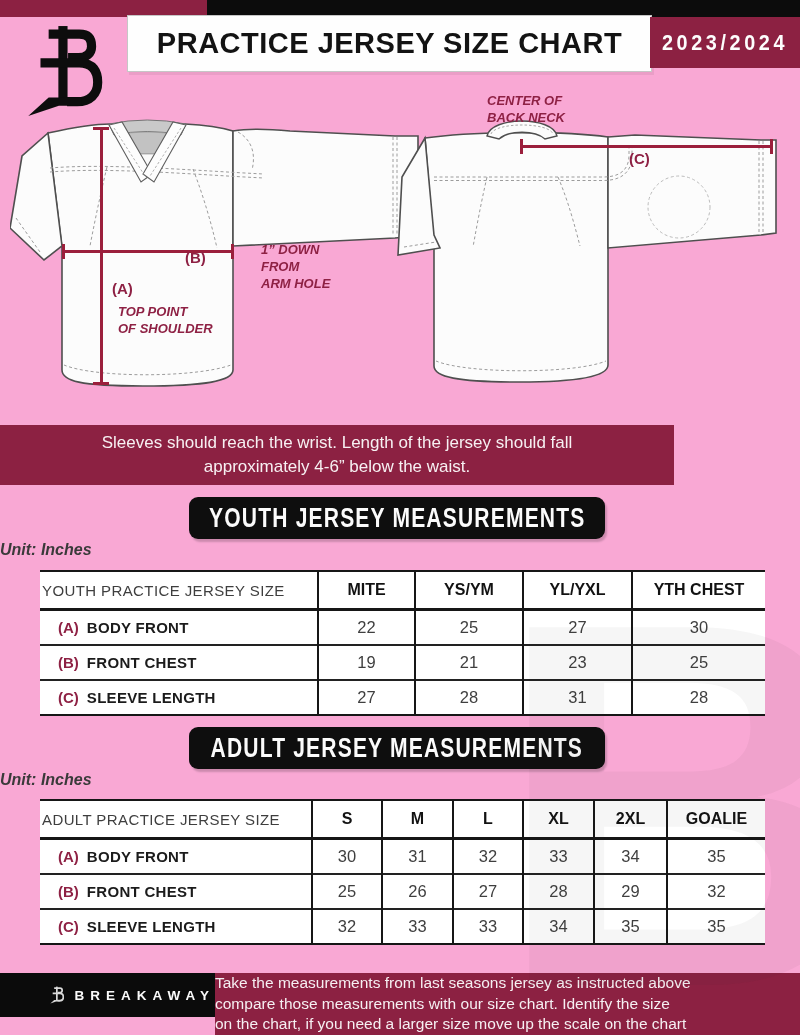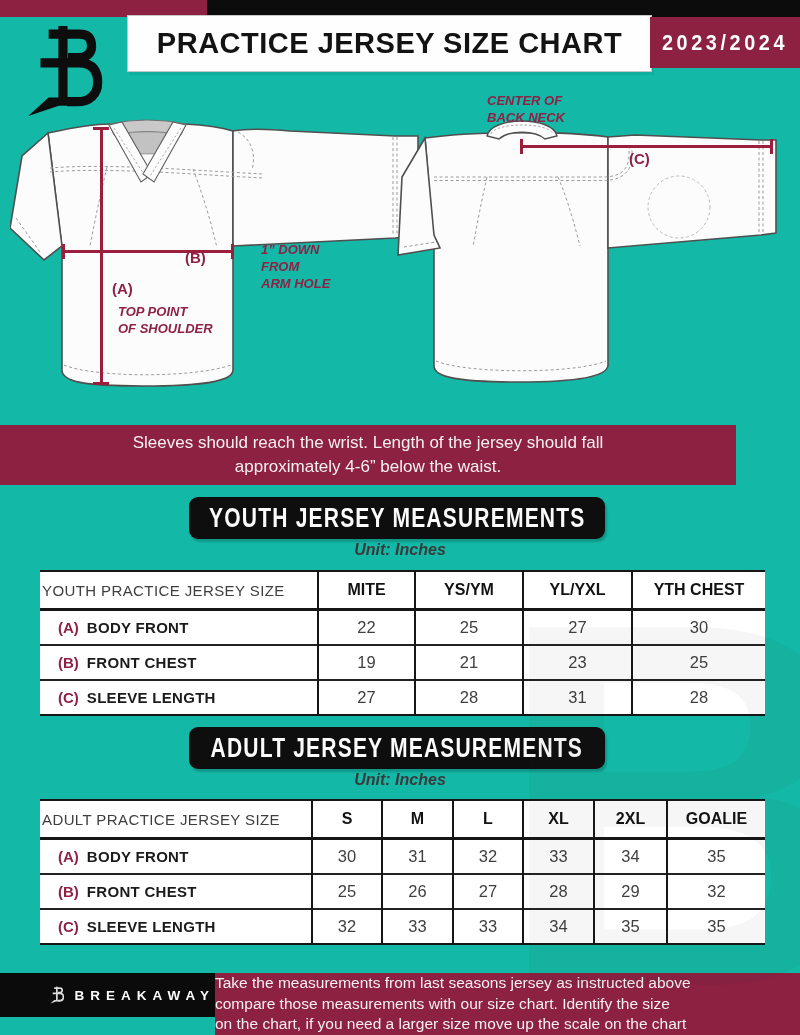--- a/index.html
+++ b/index.html
@@ -1,45 +1,45 @@
 <!DOCTYPE html>
 <html><head>
 <meta charset="utf-8">
 <style>
   html,body{margin:0;padding:0;}
   body{font-family:"Liberation Sans", sans-serif;}
-  .page{position:relative;width:800px;height:1035px;background:#14b8a6;overflow:hidden;}
+  .page{position:relative;width:800px;height:1035px;background:#f9a8d4;overflow:hidden;}
   .abs{position:absolute;}
 
   
   .topband-black{left:0;top:0;width:800px;height:17px;background:#0C0C0C;}
   .topband-maroon{left:0;top:0;width:207px;height:17px;background:#8C2142;}
   .title-box{left:127px;top:15px;width:523px;height:55px;background:#FEFEFE;border:1px solid #C6C6C6;
              display:flex;align-items:center;justify-content:center;box-shadow:2px 3px 0 rgba(0,0,0,0.06);}
   .title-box span{font-size:29px;font-weight:800;letter-spacing:.5px;color:#131313;white-space:nowrap;}
   .season-box{left:650px;top:17px;width:150px;height:51px;background:#8C2142;display:flex;align-items:center;justify-content:center;}
   .season-box span{display:inline-block;transform:scaleX(.9);font-size:22px;font-weight:700;color:#FDFDFD;letter-spacing:4px;white-space:nowrap;}
 
   
   .mlabel{color:#8E2144;font-weight:800;font-size:15px;}
   .mdesc{color:#8E2144;font-style:italic;font-weight:600;font-size:13px;line-height:17px;white-space:nowrap;}
 
   
   .mline{background:#9B1F3C;}
 
   
-  .banner{left:0;top:425px;width:736px;height:60px;background:#8C2142;color:#F7F0F2;
+  .banner{left:0;top:425px;width:674px;height:60px;background:#8C2142;color:#F7F0F2;
           display:flex;flex-direction:column;align-items:center;justify-content:center;}
   .banner div{font-size:17px;line-height:24px;}
 
   
   .section-title{left:189px;width:416px;height:42px;background:#0E0E0E;border-radius:9px;
                  display:flex;align-items:center;justify-content:center;box-shadow:2px 3px 2px rgba(0,0,0,0.18);}
   .section-title span{display:inline-block;transform:scaleX(.78);font-size:27px;font-weight:800;color:#FBFBFB;letter-spacing:1.5px;white-space:nowrap;}
-  .unit{left:0;width:800px;text-align:center;font-style:italic;font-weight:600;font-size:16px;color:#3A3A3A;}
+  .unit{left:0;width:800px;font-style:italic;font-weight:600;font-size:16px;color:#3A3A3A;}
 
   
   table.size-table{border-collapse:collapse;table-layout:fixed;width:725px;background:#FFFFFF;
                    border-top:2px solid #161616;border-bottom:2px solid #161616;}
   table.size-table th, table.size-table td{padding:0;margin:0;}
   table.size-table thead th{height:36px;border-bottom:3px solid #161616;font-size:16px;font-weight:700;color:#121212;text-align:center;}
   table.size-table thead th.rowhead{font-weight:400;color:#3E3E3E;font-size:15px;letter-spacing:.4px;text-align:left;padding-left:2px;}
   table.size-table tbody td{height:33px;border-top:2px solid #222;font-size:16.5px;color:#3F3F3F;text-align:center;}
   table.size-table tbody tr:first-child td{border-top:none;}
   table.size-table th + th, table.size-table td + td{border-left:2px solid #161616;}

